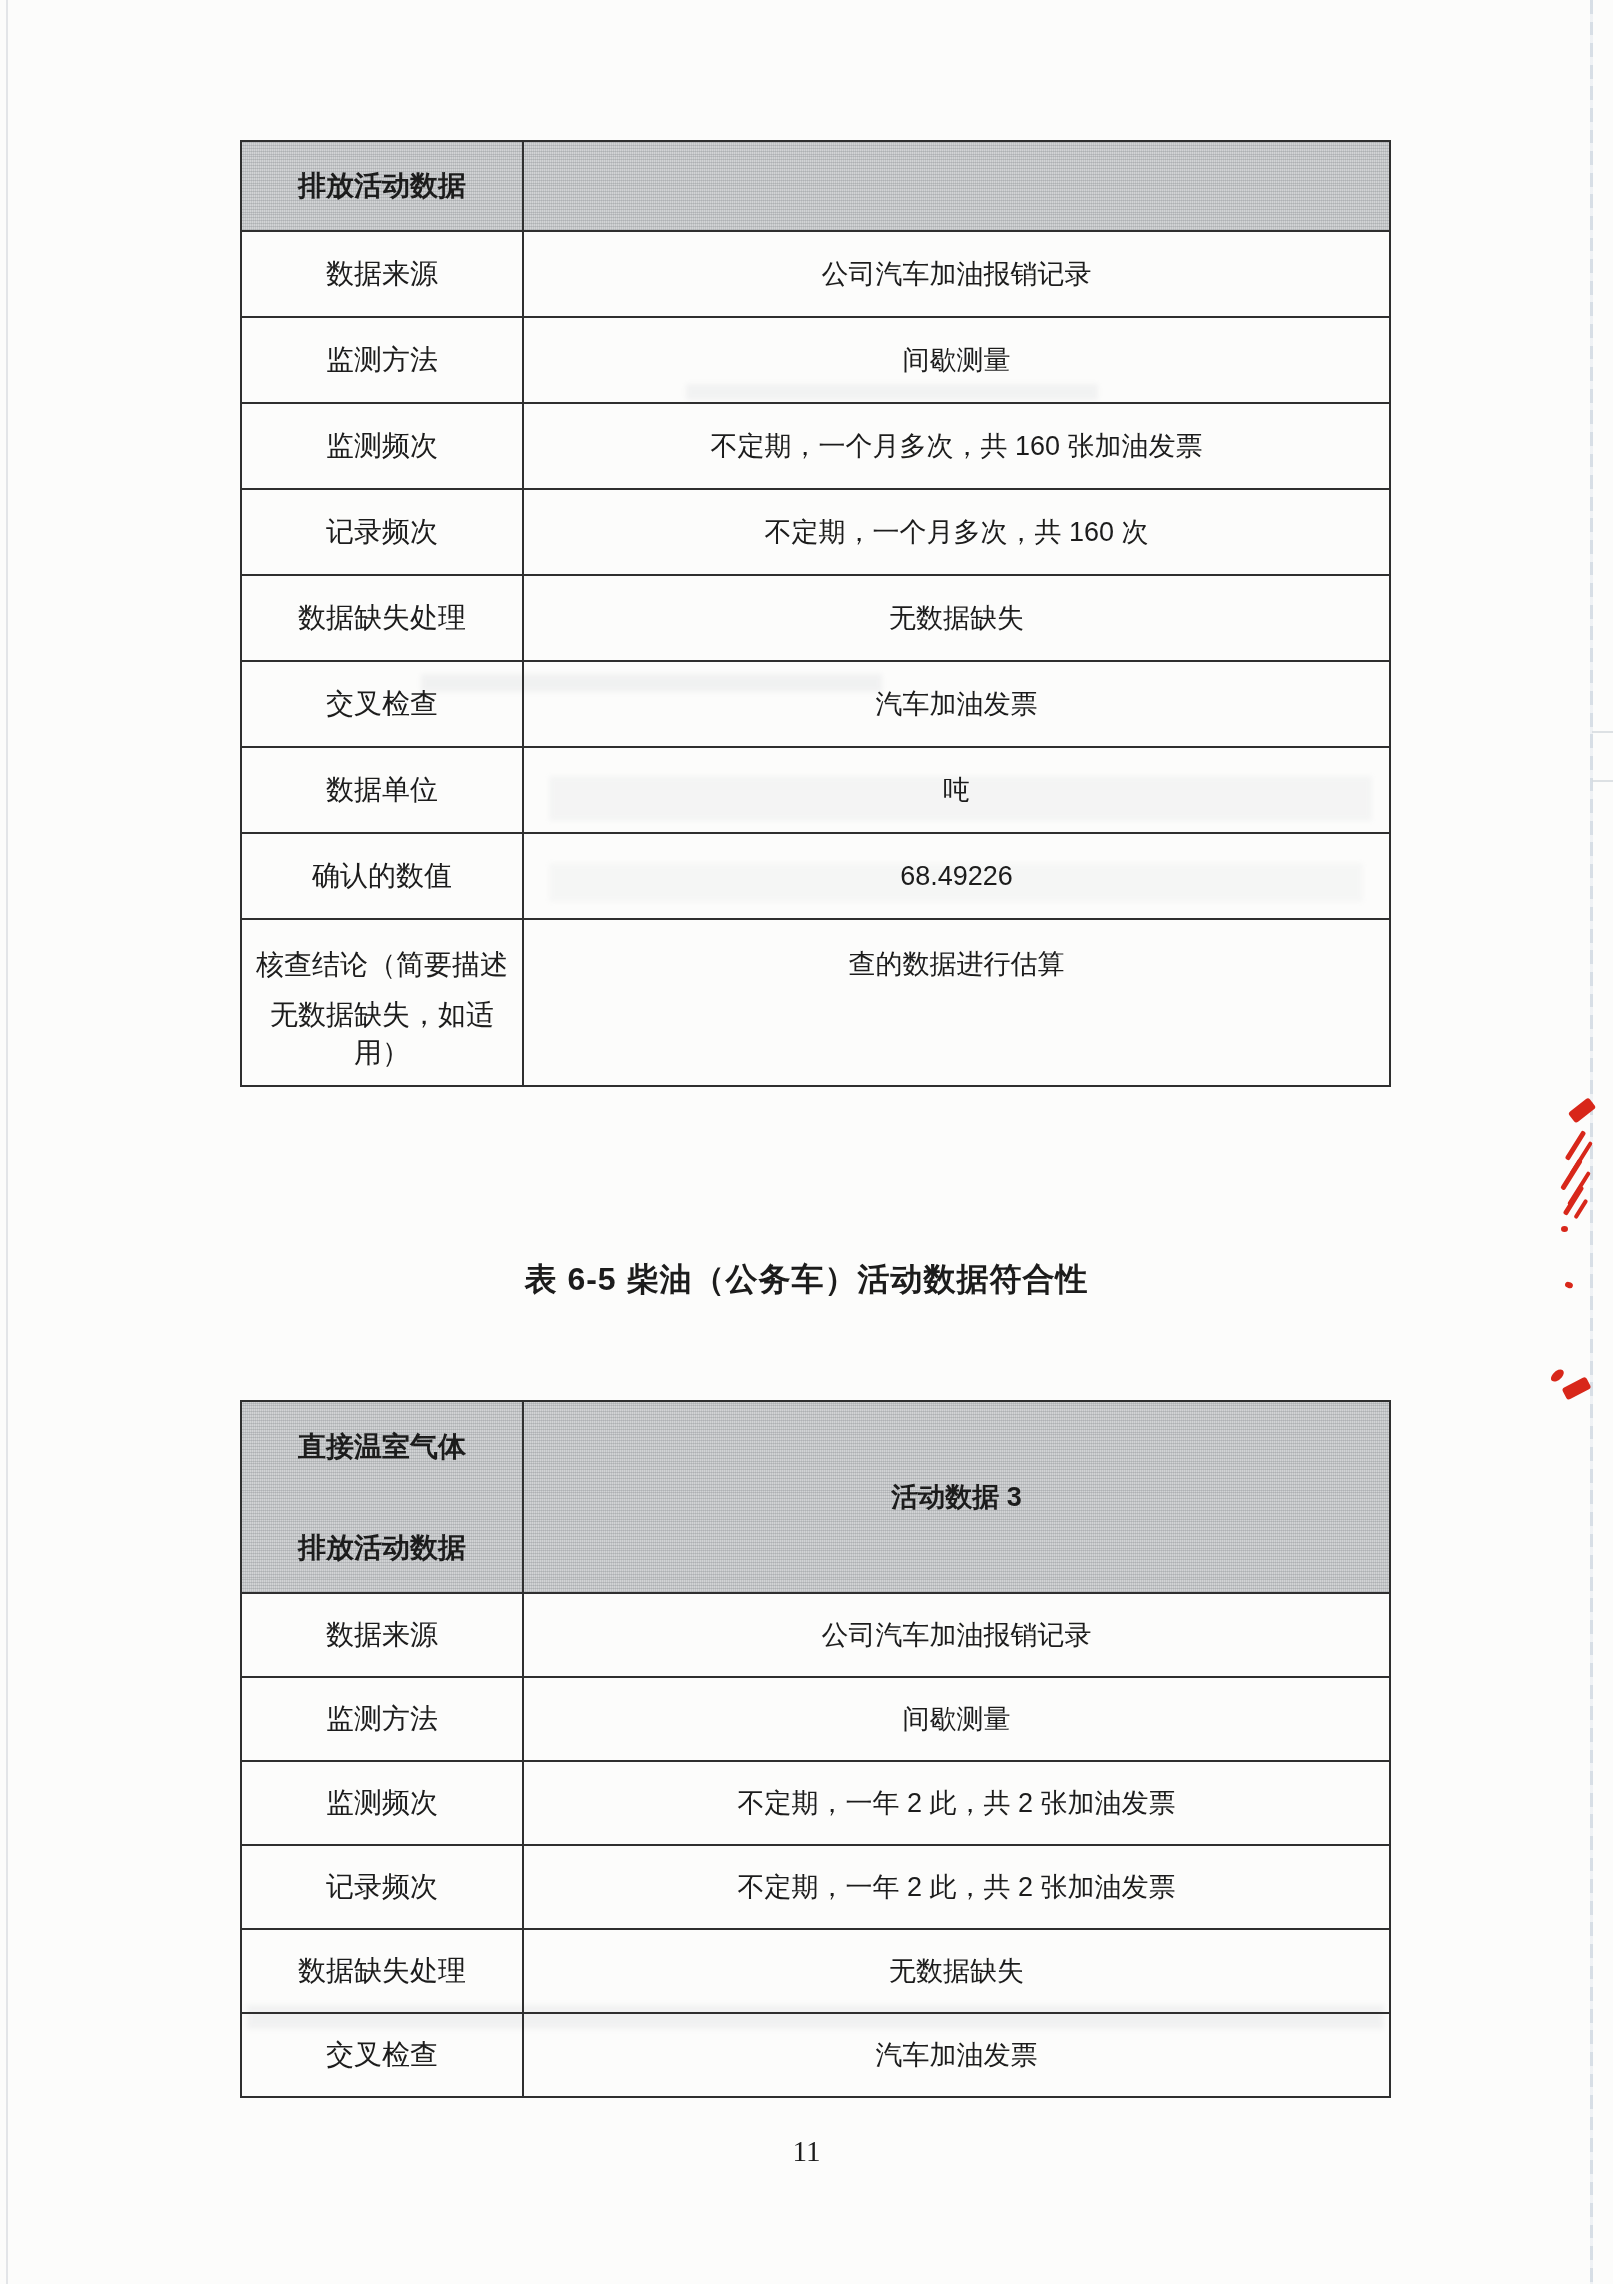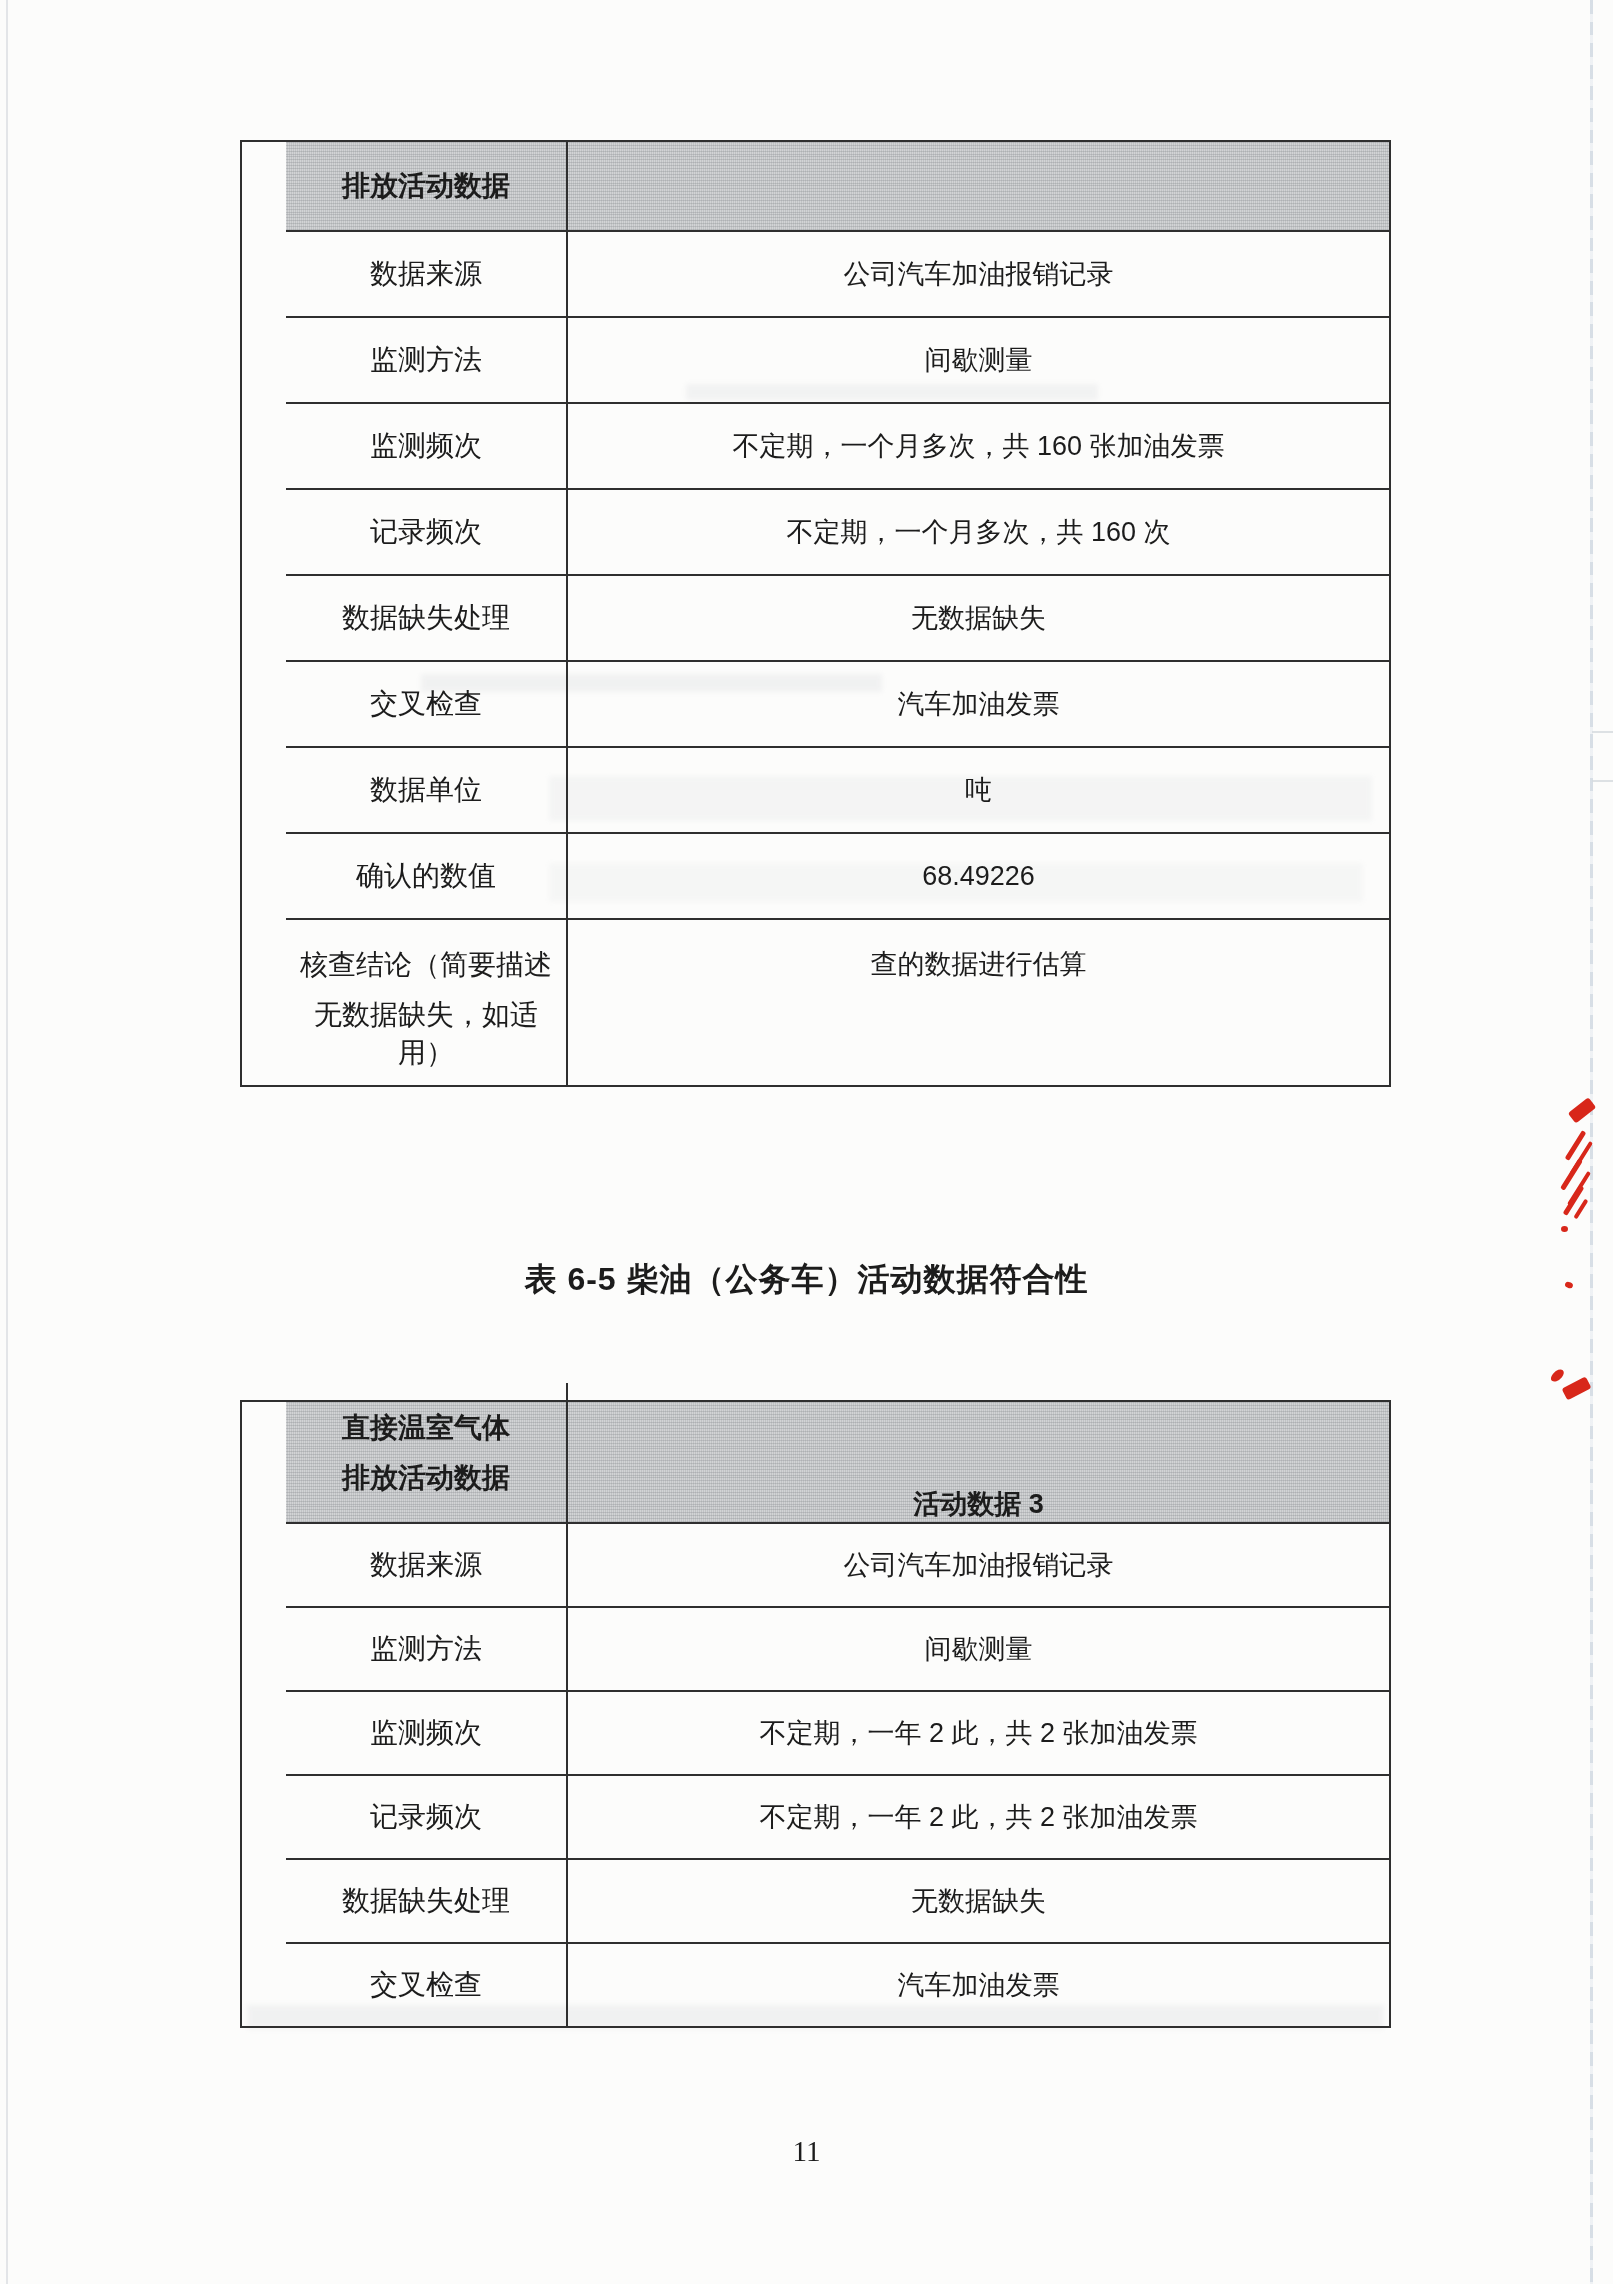--- a/index.html
+++ b/index.html
@@ -29,24 +29,24 @@
   .g5{left:247px;top:2005px;width:1137px;height:23.5px;opacity:.13;}
   
   .tbl{
     position:absolute;left:240px;width:1151px;
     border:2.9px solid #2f2f2f;
     box-sizing:border-box;
     background:transparent;
   }
   .tbl1{top:140px;}
   .tbl2{top:1400px;}
-  .row{display:flex;border-top:2px solid #2f2f2f;box-sizing:border-box;margin-left:44px;}
+  .row{display:flex;border-top:2px solid #2f2f2f;box-sizing:border-box;}
   .row:first-child{border-top:none;}
   .h90{height:88px;} .h88{height:86px;} .h170{height:167px;}
-  .h172{height:120px;align-items:flex-end;} .h86{height:84px;}
+  .h172{height:190px;} .h86{height:84px;}
   .cell-label{
     flex:0 0 282px;border-right:2px solid #2f2f2f;box-sizing:border-box;
     display:flex;align-items:center;justify-content:center;text-align:center;
     font-size:28px;
   }
   .cell-value{
     flex:1;display:flex;align-items:center;justify-content:center;text-align:center;
     font-size:27px;
   }
   .header-row{

